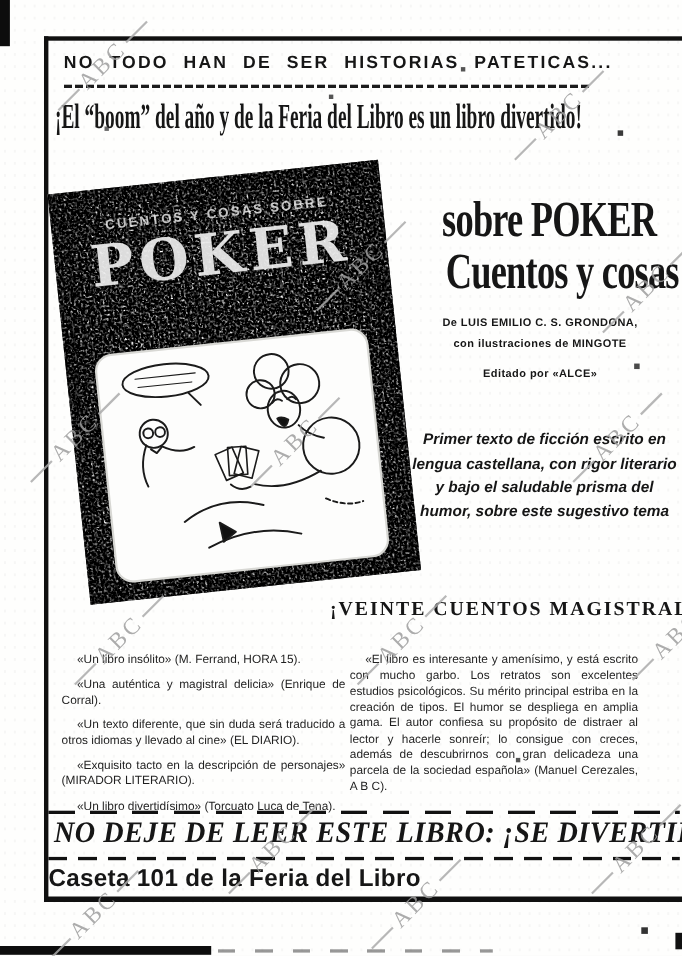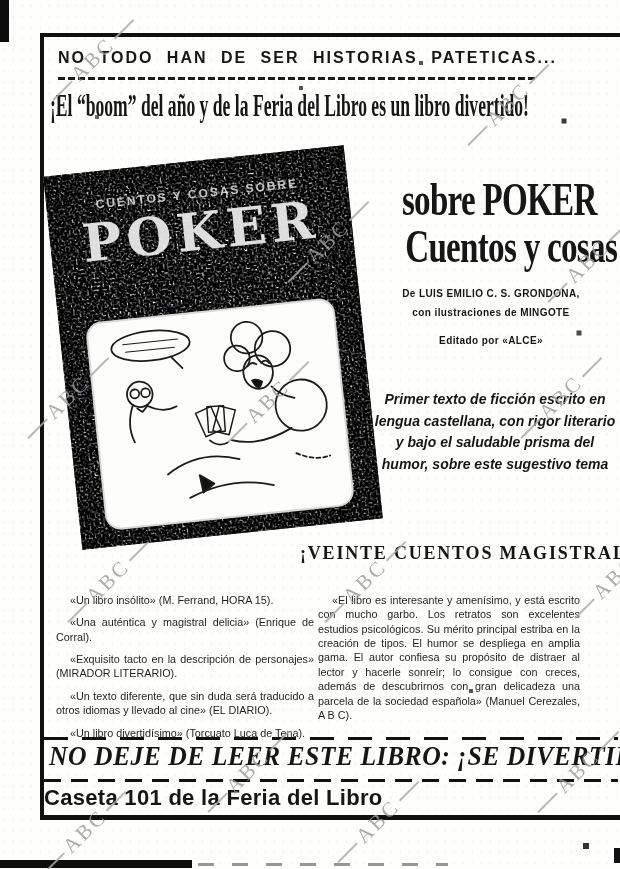--- a/index.html
+++ b/index.html
@@ -173,22 +173,22 @@
       <div class="byline publisher">Editado por «ALCE»</div>
     </div>
 
     <div class="blurb">Primer texto de ficción escrito en lengua castellana, con rigor literario y bajo el saludable prisma del humor, sobre este sugestivo tema</div>
 
     <div class="magistrales">¡VEINTE CUENTOS MAGISTRALES!</div>
 
     <div class="col col-left">
         <p class="quote">«Un libro insólito» (M. Ferrand, HORA 15).</p>
         <p class="quote">«Una auténtica y magistral delicia» (Enrique de Corral).</p>
+        <p class="quote">«Un texto diferente, que sin duda será traducido a otros idiomas y llevado al cine» (EL DIARIO).</p>
         <p class="quote">«Exquisito tacto en la descripción de personajes» (MIRADOR LITERARIO).</p>
-        <p class="quote">«Un texto diferente, que sin duda será traducido a otros idiomas y llevado al cine» (EL DIARIO).</p>
         <p class="quote">«Un libro divertidísimo» (Torcuato Luca de Tena).</p>
       </div>
     <div class="col col-right">
         <p class="quote">«El libro es interesante y amenísimo, y está escrito con mucho garbo. Los retratos son excelentes estudios psicológicos. Su mérito principal estriba en la creación de tipos. El humor se despliega en amplia gama. El autor confiesa su propósito de distraer al lector y hacerle sonreír; lo consigue con creces, además de descubrirnos con gran delicadeza una parcela de la sociedad española» (Manuel Cerezales, A B C).</p>
       </div>
 
     <div class="rule rule-top"></div>
     <div class="slogan">
       <span class="cond-s">NO DEJE DE LEER ESTE LIBRO: ¡SE DIVERTIRA!</span>
     </div>

